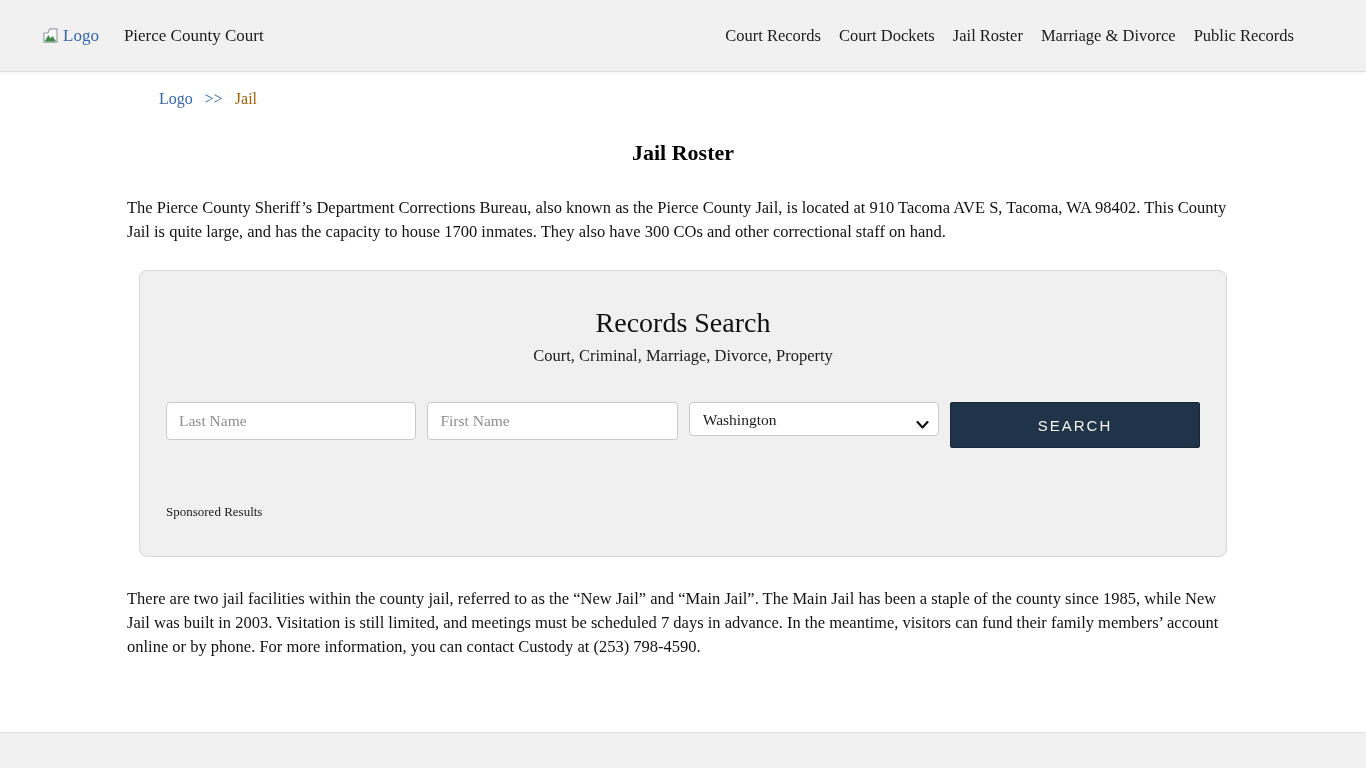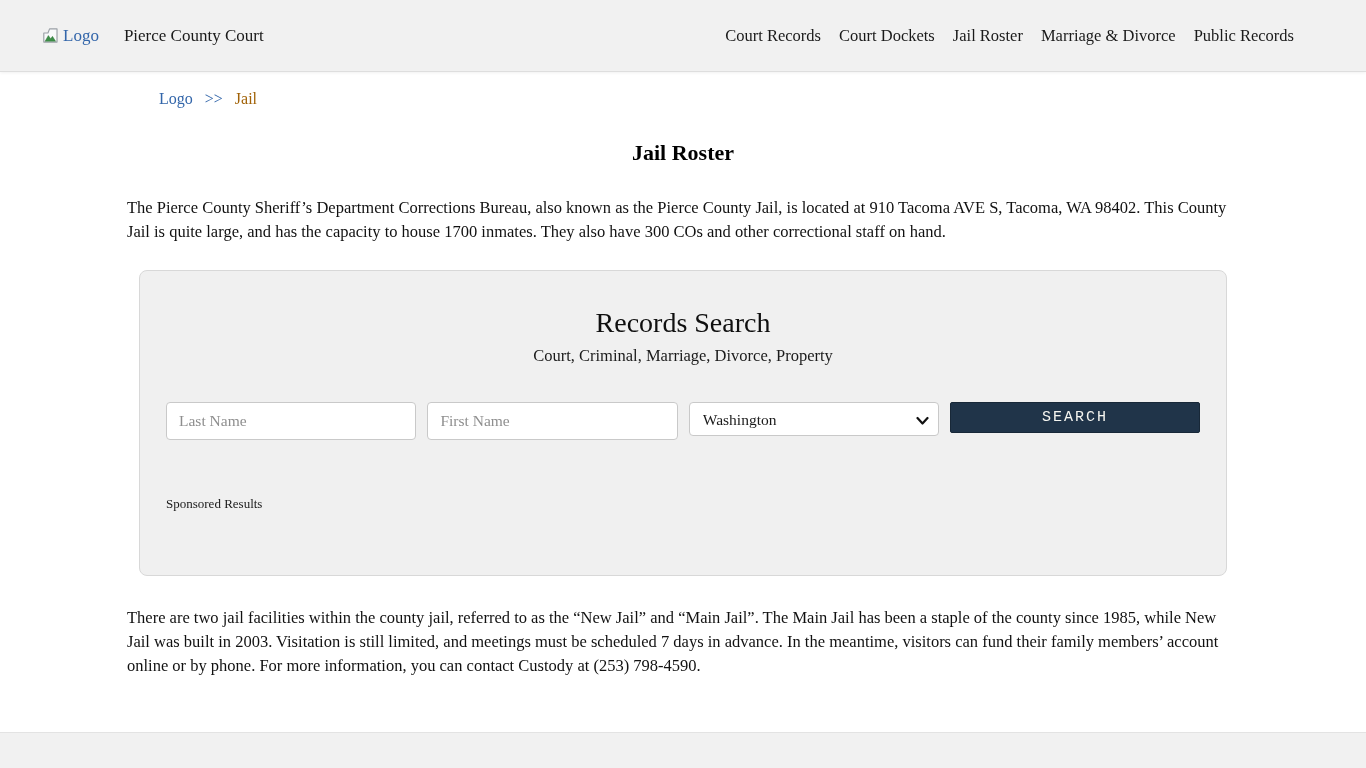--- a/index.html
+++ b/index.html
@@ -91,21 +91,21 @@
     line-height: 24px;
     color: #111111;
   }
 
   
   .search-panel {
     margin: 26px 12px 0 12px;
     background: #f0f0f0;
     border: 1px solid #d8d8d8;
     border-radius: 8px;
-    padding: 36px 26px 63px 26px;
+    padding: 36px 26px 36px 26px;
   }
   .search-title {
     text-align: center;
     font-size: 28px;
     font-weight: normal;
     color: #0f0f0f;
   }
   .search-subtitle {
     text-align: center;
     font-size: 16.5px;
@@ -150,26 +150,26 @@
   .select-chevron {
     position: absolute;
     right: 10px;
     top: 50%;
     transform: translateY(-50%);
     pointer-events: none;
     display: flex;
   }
   .search-button {
     flex: 0 0 250px;
-    height: 31px;
+    height: 46px;
     background: #203449;
     border: 1px solid #182838;
     border-radius: 2px;
     color: #f5f5f0;
-    font-family: Liberation Mono, monospace;
+    font-family: Liberation Sans, sans-serif;
     font-size: 15px;
     letter-spacing: 2px;
     cursor: pointer;
   }
   .sponsored {
     margin-top: 56px;
     font-size: 13px;
     color: #1a1a1a;
   }
 

